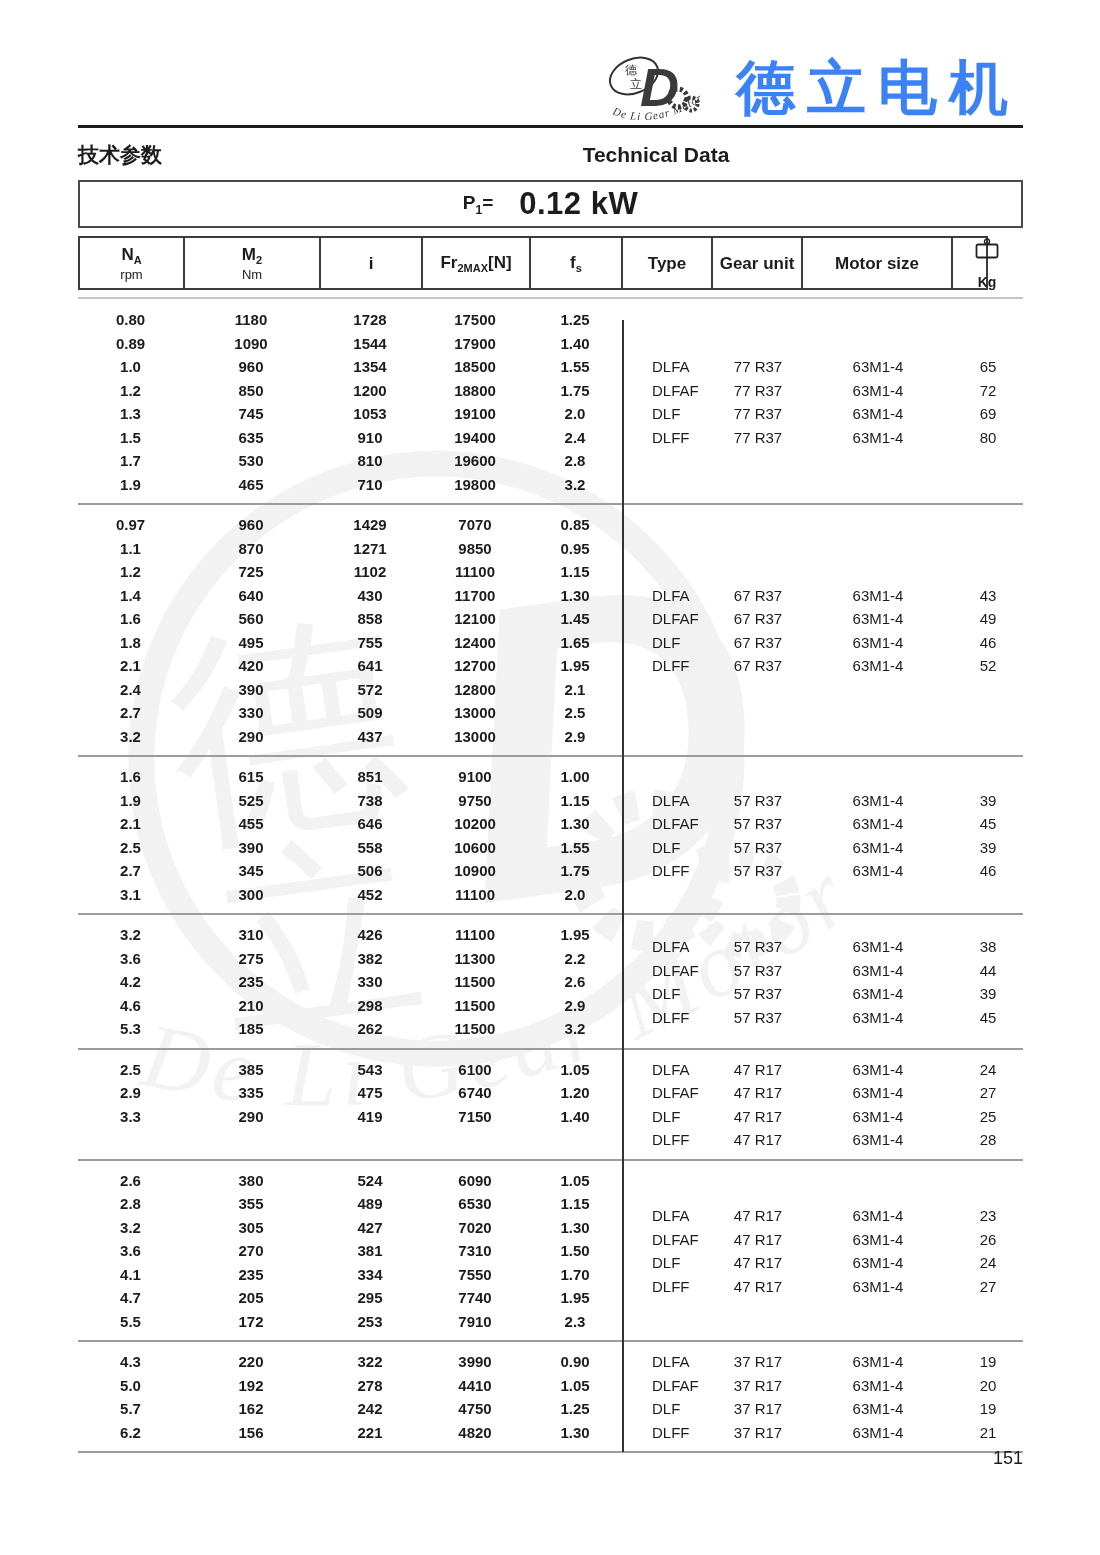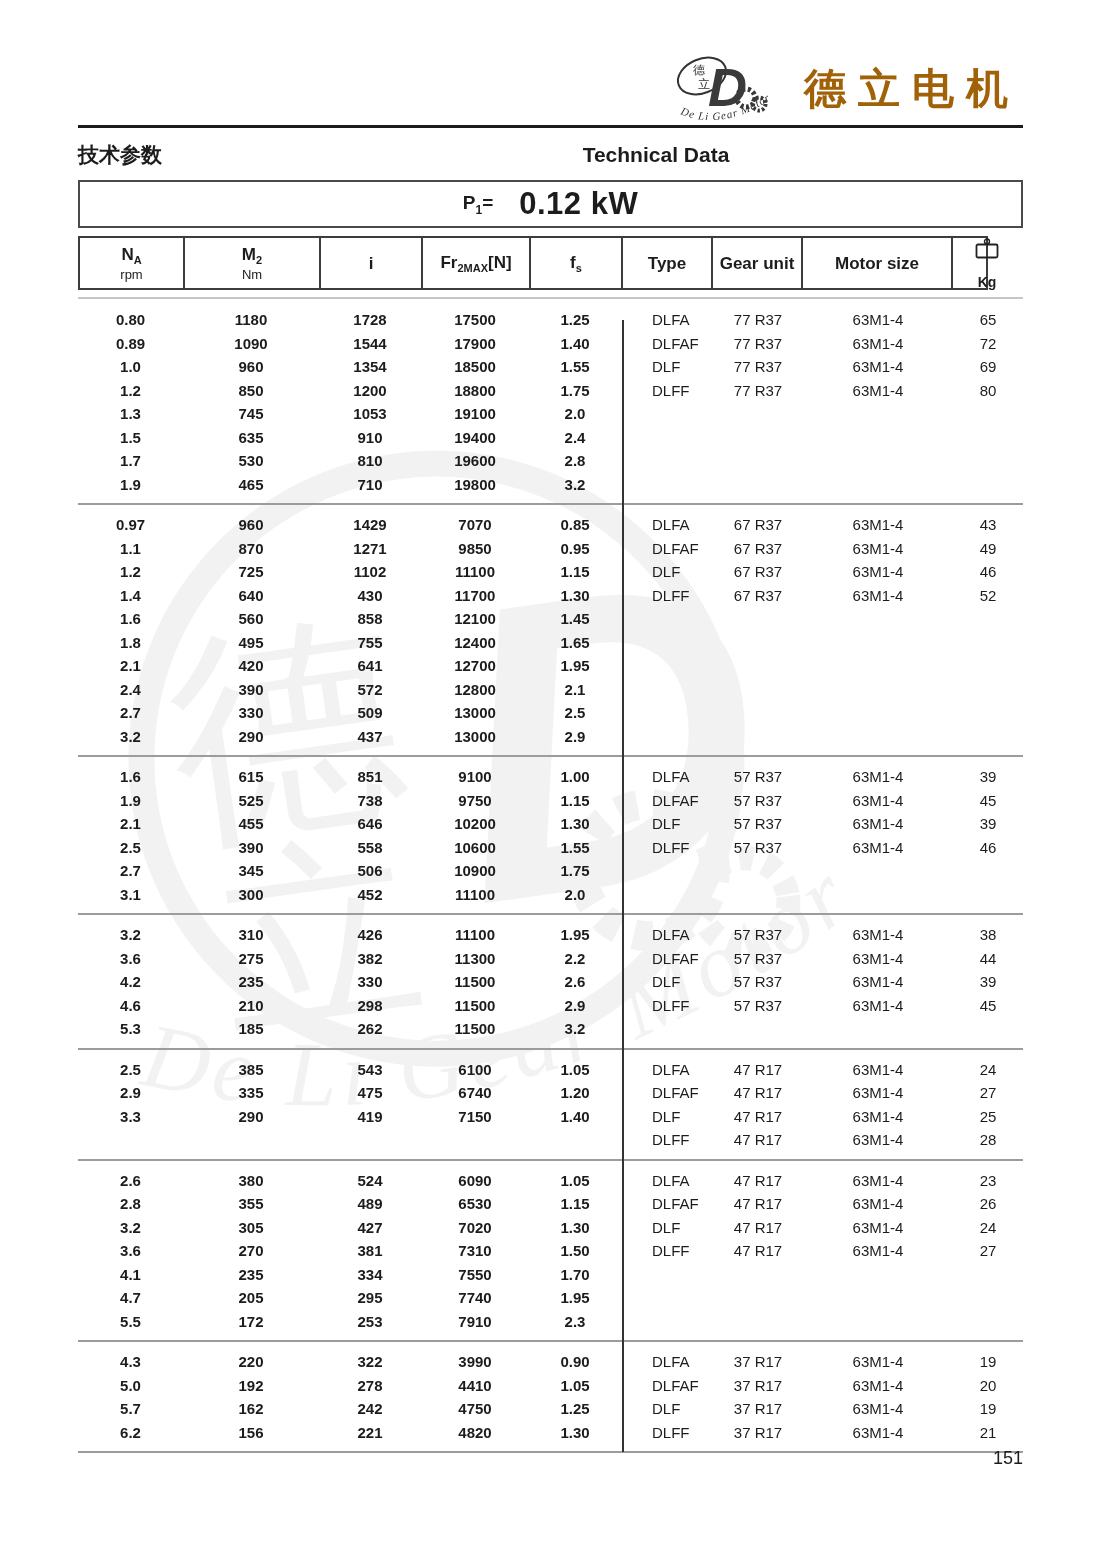--- a/index.html
+++ b/index.html
@@ -3,21 +3,21 @@
 <meta charset="utf-8">
 <style>
   * { margin:0; padding:0; box-sizing:border-box; }
   html,body { background:#ffffff; }
   body { width:1100px; height:1555px; position:relative; font-family:"Liberation Sans","DejaVu Sans",sans-serif; color:#1c1c1c; }
   .page { position:absolute; inset:0; overflow:hidden; }
 
   
   .brand { position:absolute; top:48px; right:80px; display:flex; align-items:center; gap:14px; }
   .brand-logo { width:118px; height:82px; }
-  .brand-name { font-family:"Liberation Serif","DejaVu Serif",serif; font-weight:bold; font-size:42px; letter-spacing:12px; color:#a16207; white-space:nowrap; }
+  .brand-name { font-family:"Liberation Serif","DejaVu Serif",serif; font-weight:bold; font-size:59px; letter-spacing:12px; color:#3b82f6; white-space:nowrap; }
   .header-rule { position:absolute; top:125px; left:78px; width:945px; height:3px; background:#1b1b1b; }
 
   
   .title-cn { position:absolute; top:141px; left:78px; font-size:21px; font-weight:bold; }
   .title-en { position:absolute; top:143px; left:656px; transform:translateX(-50%); font-size:21px; font-weight:bold; }
 
   
   .power-box { position:absolute; top:180px; left:78px; width:945px; height:48px; border:2px solid #4a4a4a; display:flex; align-items:center; justify-content:center;gap:26px; }
   .p-sym { font-size:19px; font-weight:bold; }
   .p-sym sub { font-size:12px; }
@@ -34,21 +34,21 @@
   .weight-icon { display:block; }
 
   .header-shadow { position:absolute; top:297px; left:78px; width:945px; height:2px; background:#c6c6c6; }
 
   
   .data-area { position:absolute; top:300px; left:78px; width:945px; }
   .data-area::before { content:""; position:absolute; left:544px; top:20px; bottom:1px; width:2px; background:#333; z-index:2; }
   .block { display:flex; border-bottom:2px solid #9c9c9c; padding:8px 0 7px; position:relative; }
   .block-left { width:545px; display:grid; grid-template-columns:105px 136px 102px 108px 92px; grid-auto-rows:23.5px; align-content:start;font-weight:bold; }
   .block-left .cell { display:flex; align-items:center; justify-content:center; font-size:15px; }
-  .block-right { width:400px; display:flex; flex-direction:column; }
+  .block-right { width:400px; display:flex; flex-direction:column; justify-content:center; }
   .vrow { display:grid; grid-template-columns:90px 90px 150px 70px; height:23.5px; align-items:center; }
   .vrow .cell { text-align:center; font-size:15px; }
   .vrow .type { text-align:left; padding-left:29px; }
 
   
   .page-number { position:absolute; top:1448px; left:78px; width:945px; text-align:right; font-size:18px; }
 
   
   .watermark { position:absolute; left:60px; top:420px; width:880px; height:720px; opacity:0.07; transform:rotate(-8deg); pointer-events:none; }
   .wm-serif { font-family:"Liberation Serif","DejaVu Serif",serif; }

